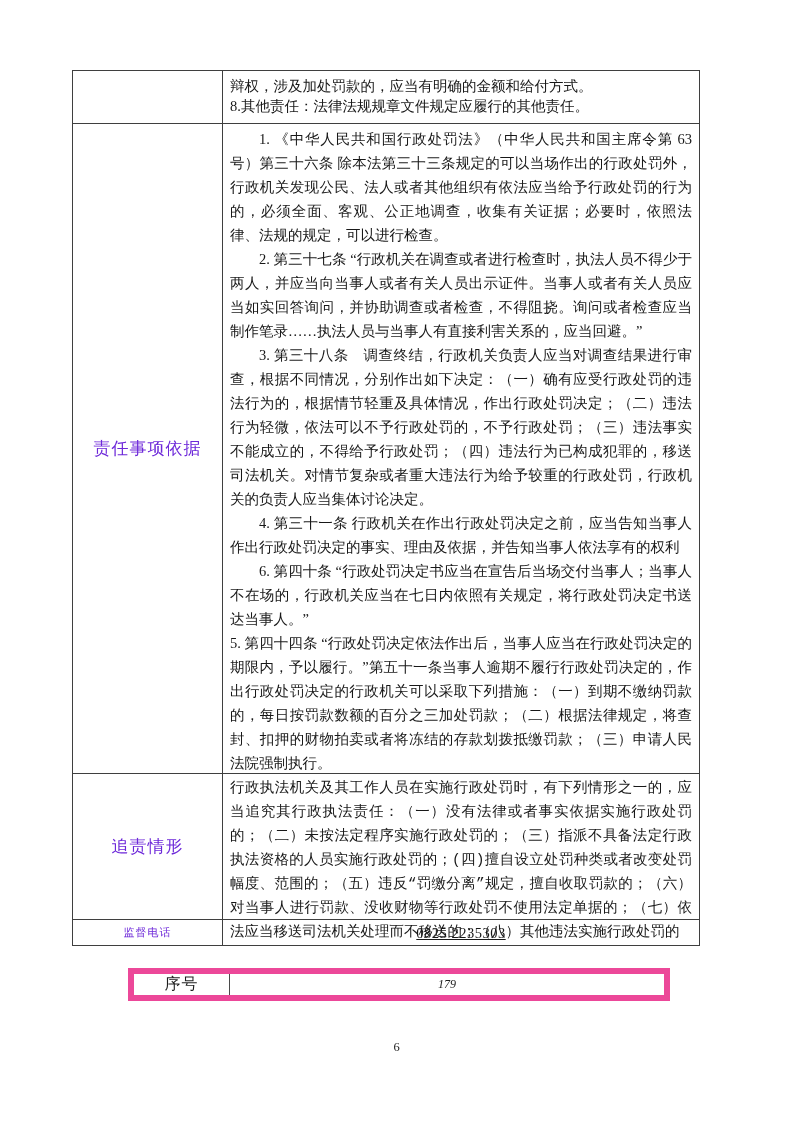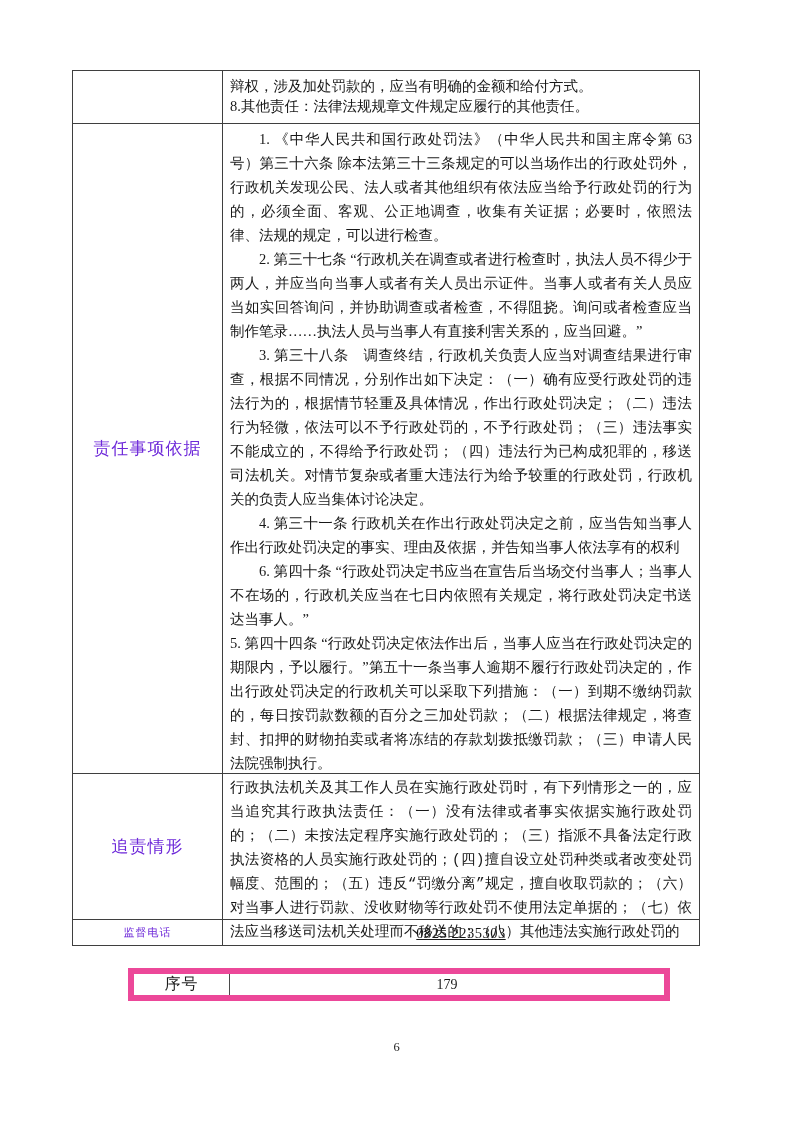--- a/index.html
+++ b/index.html
@@ -58,21 +58,22 @@
   }
   .serial-label {
     width: 96px; flex: 0 0 96px;
     border-right: 1px solid #4a4a4a;
     display: flex; align-items: center; justify-content: center;
     font-size: 16px; letter-spacing: 1px;
   }
   .serial-value {
     flex: 1 1 auto;
     display: flex; align-items: center; justify-content: center;
-    font-size: 14px;
+    font-size: 12px;
+    font-style: italic;
   }
   .page-number {
     position: absolute;
     left: 0; top: 1040px; width: 793px;
     text-align: center;
     font-size: 12.5px;
     color: #222;
   }
 </style>
 </head>

